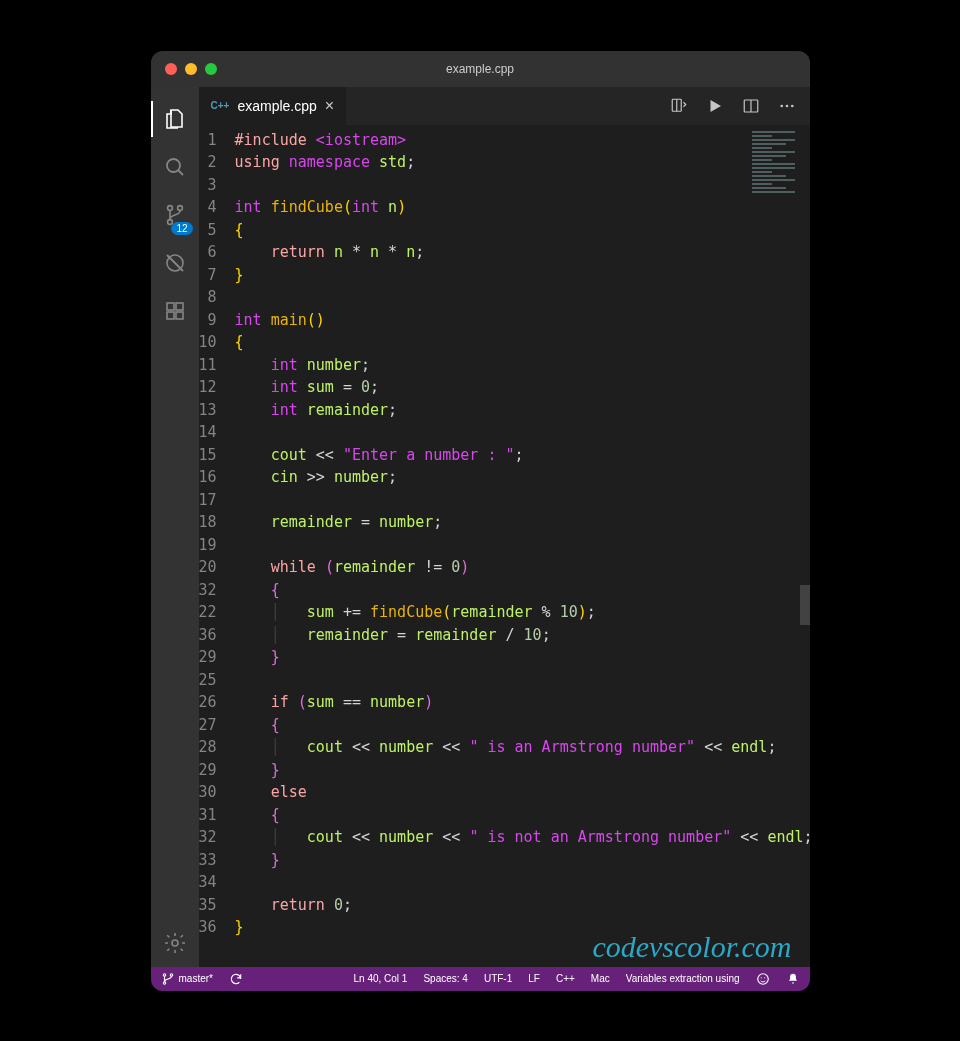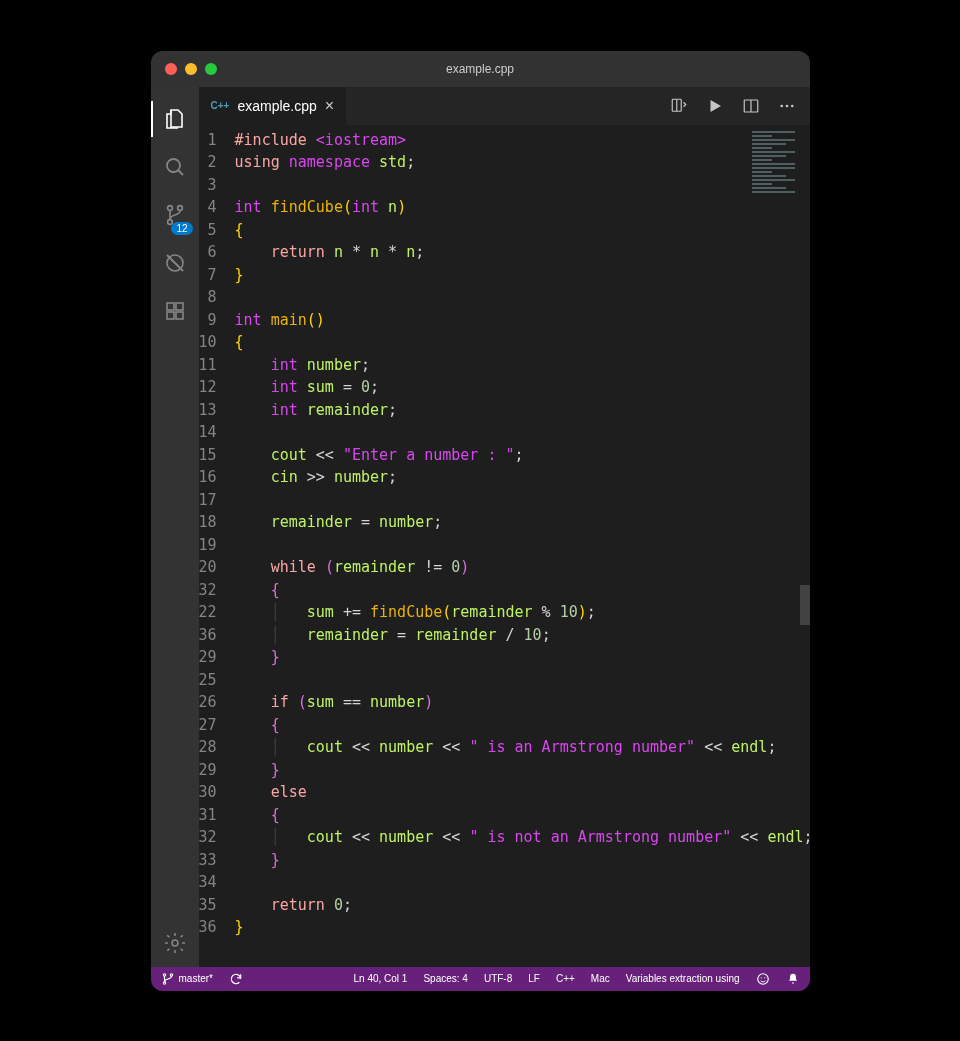--- a/index.html
+++ b/index.html
@@ -369,20 +369,21 @@
             <div class="ml s3"></div>
             <div class="ml s2"></div>
             <div class="ml s1"></div>
           <div class="ml s3"></div>
             <div class="ml s2"></div>
             <div class="ml s1"></div>
             <div class="ml s3"></div>
         </div>
         <div class="scroll-thumb"></div>
 
+        <div class="watermark">codevscolor.com</div>
       </div>
     </div>
   </div>
 
   <div class="statusbar" style="background:#68217a">
     <div class="sb-item">
       <svg width="14" height="14" viewBox="0 0 24 24" fill="none" stroke="currentColor" stroke-width="2">
           <circle cx="6" cy="5" r="2"></circle>
           <circle cx="18" cy="5" r="2"></circle>
           <circle cx="6" cy="19" r="2"></circle>
@@ -391,21 +392,21 @@
       <span>master*</span>
     </div>
     <div class="sb-item">
       <svg width="14" height="14" viewBox="0 0 24 24" fill="none" stroke="currentColor" stroke-width="2">
           <path d="M20 12a8 8 0 10-2.3 5.6M20 4v6h-6"></path>
         </svg>
     </div>
     <div class="sb-spacer"></div>
     <div class="sb-item">Ln 40, Col 1</div>
     <div class="sb-item">Spaces: 4</div>
-    <div class="sb-item">UTF-8</div>
+    <div class="sb-item">UTF-1</div>
     <div class="sb-item">LF</div>
     <div class="sb-item">C++</div>
     <div class="sb-item">Mac</div>
     <div class="sb-item">Variables extraction using</div>
     <div class="sb-item">
       <svg width="14" height="14" viewBox="0 0 24 24" fill="currentColor">
           <circle cx="12" cy="12" r="9" fill="none" stroke="currentColor" stroke-width="2"></circle>
           <circle cx="9" cy="10" r="1"></circle>
           <circle cx="15" cy="10" r="1"></circle>
           <path d="M8 15c1 1.5 2.5 2 4 2s3-.5 4-2" fill="none" stroke="currentColor" stroke-width="1.6"></path>

